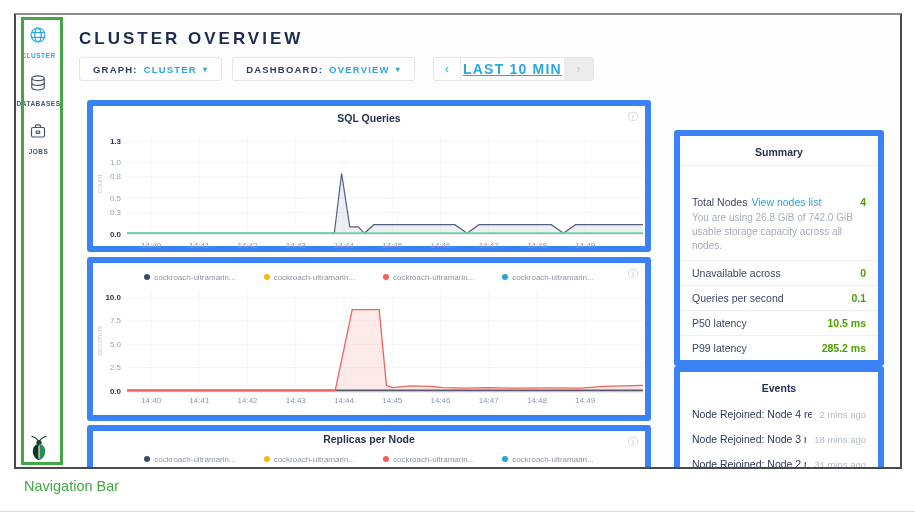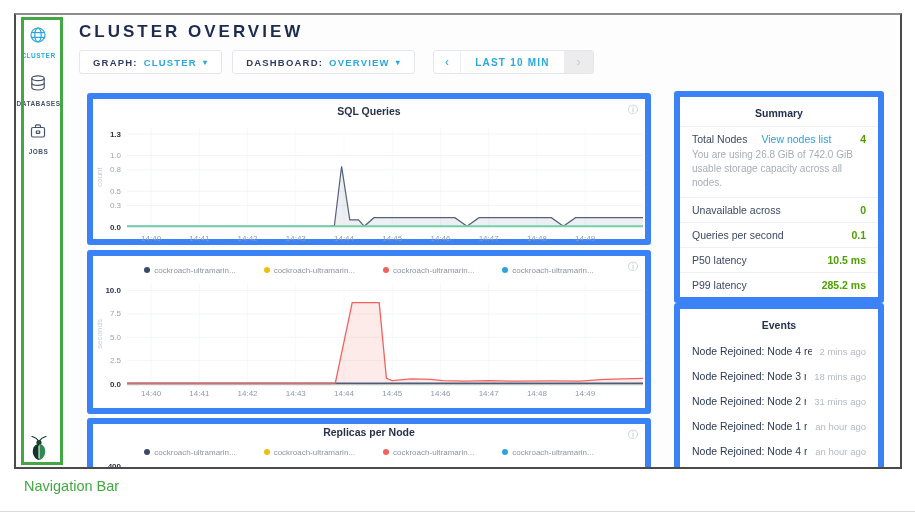--- a/index.html
+++ b/index.html
@@ -18,35 +18,35 @@
   .nav-item { display: flex; flex-direction: column; align-items: center; margin-bottom: 15px; cursor: pointer; }
   .nav-item .nav-label { font-size: 6.5px; font-weight: bold; letter-spacing: .5px; margin-top: 4px; color: #44546e; }
   .nav-item.active .nav-label { color: #29a8e0; }
   .nav-logo { position: absolute; bottom: 6px; left: 0; right: 0; display: flex; justify-content: center; }
 
   .green-rect { position: absolute; left: 5px; top: 2px; width: 42px; height: 448px;
     border: 3px solid #43a843; z-index: 30; pointer-events: none; }
 
   
   .main { flex: 1; display: flex; }
-  .content { padding: 7px 0 0 17px; width: 599px; flex: none; }
+  .content { padding: 14px 0 0 17px; width: 599px; flex: none; }
   .page-title { font-size: 17px; font-weight: bold; letter-spacing: 3px; color: #1d2c4e; }
 
   .controls { display: flex; align-items: center; margin-top: 8px; }
   .ctl-btn { height: 24px; border: 1px solid #e3e6eb; border-radius: 3px; background: #fff;
     display: flex; align-items: center; gap: 6px; padding: 0 13px; margin-right: 10px;
     font-size: 9.5px; font-weight: bold; letter-spacing: 1.2px; color: #2c3c63; cursor: pointer; }
   .ctl-val { color: #2ba7e0; }
   .caret { color: #2ba7e0; font-size: 8px; }
   .time-ctl { display: flex; height: 24px; border: 1px solid #e3e6eb; border-radius: 3px;
     overflow: hidden; margin-left: 8px; background: #fff; }
   .t-prev { width: 27px; display: flex; align-items: center; justify-content: center;
     color: #2ba7e0; border-right: 1px solid #eceef1; font-size: 12px; cursor: pointer; }
   .t-label { width: 103px; display: flex; align-items: center; justify-content: center;
-    color: #2ba7e0; font-size: 10px; font-weight: bold; letter-spacing: 1.2px; }
+    color: #2ba7e0; font-size: 14px; font-weight: bold; letter-spacing: 1.2px; text-decoration: underline; }
   .t-next { width: 29px; display: flex; align-items: center; justify-content: center;
     background: #ececec; color: #c3c8d0; font-size: 12px; }
 
   .card { background: #fff; border: 6px solid #3b82f6; border-radius: 3px; position: relative; }
   .chart-card { width: 564px; margin-left: 8px; }
   #card-0 { margin-top: 19px; height: 152px; }
   #card-1 { margin-top: 5px;  height: 164px; }
   #card-2 { margin-top: 4px;  height: 120px; }
   .chart-title { text-align: center; font-size: 10.5px; font-weight: bold; color: #25314e; padding-top: 6px; }
   #card-2 .chart-title { padding-top: 2px; }
@@ -56,25 +56,25 @@
   .leg-item { display: flex; align-items: center; gap: 4px; cursor: pointer; }
   .leg-dot { width: 6px; height: 6px; border-radius: 50%; display: inline-block; }
   svg.chart { display: block; margin-top: 2px; }
   svg.chart text { font-family: "Liberation Sans", sans-serif; }
   .tick-y { font-size: 8px; fill: #9aa5b8; }
   .tick-y.dark { fill: #29344f; font-weight: bold; }
   .tick-x { font-size: 8px; fill: #8b99b0; }
   .axis-label { font-size: 8px; fill: #c6cdd7; }
 
   
-  .rightpanel { width: 210px; margin-left: 13px; padding-top: 76px; flex: none; }
+  .rightpanel { width: 210px; margin-left: 13px; padding-top: 115px; flex: none; }
   .panel-title { text-align: center; font-size: 10.5px; font-weight: bold; color: #25314e; padding: 10px 0 7px; }
   .s-row { display: flex; justify-content: space-between; align-items: baseline;
     font-size: 10.5px; color: #3c4863; padding: 6px 12px; border-top: 1px solid #f0f0f2; }
-  .s-label-wrap { display: flex; gap: 14px; align-items: baseline; }
+  .s-label-wrap { display: flex; gap: 4px; align-items: baseline; margin-top: 24px; }
   .s-link { color: #2f9fdb; cursor: pointer; }
   .s-value { color: #4da100; font-weight: bold; white-space: nowrap; }
   .s-sub { font-size: 10px; color: #a6adb8; line-height: 1.4; padding: 0 12px 7px; margin-top: -3px; }
   .events-card { margin-top: 0; height: 200px; }
   .e-row { display: flex; justify-content: space-between; align-items: baseline; padding: 6.5px 12px; cursor: pointer; }
   .e-text { font-size: 10.5px; color: #2c3a55; white-space: nowrap; overflow: hidden; }
   .e-time { font-size: 9.5px; color: #b3bac4; white-space: nowrap; margin-left: 8px; }
 
   
   .caption { position: absolute; left: 4px; top: 478px; font-size: 14.5px; color: #43a843; margin-left: 20px; }

